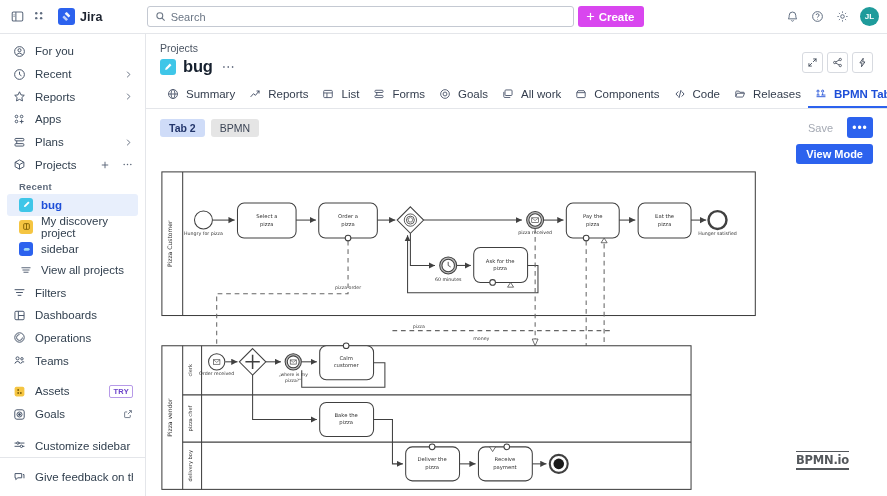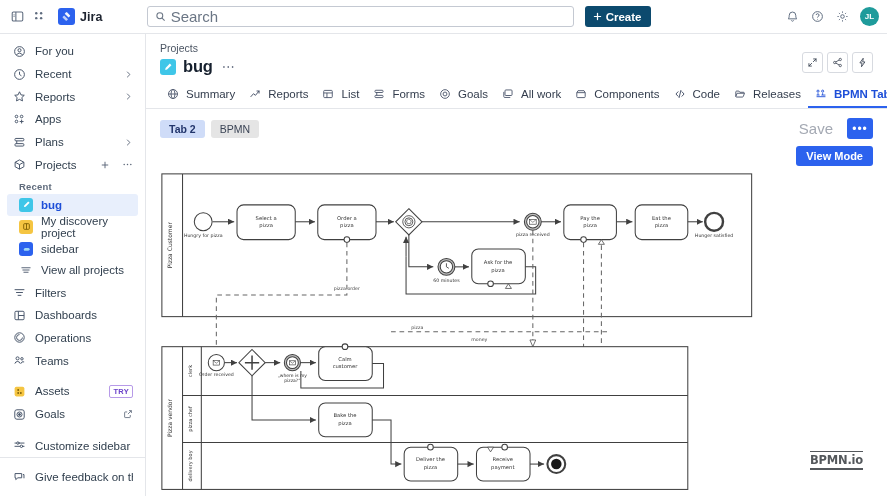--- a/index.html
+++ b/index.html
@@ -44,27 +44,27 @@
   .searchwrap {
     margin-left: 44px;
     width: 427px; height: 21px;
     border: 1px solid #c4c9d2; border-radius: 3px;
     display: flex; align-items: center; gap: 5px;
     padding: 0 7px; background: #fff; cursor: text;
   }
   .searchwrap .sicon { color: #6b7685; display: flex; flex-shrink: 0; }
   .search-input {
     border: 0; outline: 0; background: transparent;
-    font-family: inherit; font-size: 15px; color: #434b57;
+    font-family: inherit; font-size: 11px; color: #434b57;
     width: 100%; padding: 0;
   }
   .search-input::placeholder { color: #6b7685; }
   .create-btn {
-    margin-left: 11px;
-    height: 21px; background: #0c4a6e; color: #fff;
+    margin-left: 4px;
+    height: 21px; background: #d946ef; color: #fff;
     border: 0; border-radius: 3px;
     font-family: inherit; font-size: 11.5px; font-weight: 600;
     display: flex; align-items: center; gap: 3px;
     padding: 0 10px 0 7px; cursor: pointer; white-space: nowrap;
   }
   .topnav-right {
     margin-left: auto; display: flex; align-items: center; gap: 3px;
   }
   .avatar {
     width: 19px; height: 19px; border-radius: 50%;
@@ -177,38 +177,38 @@
     display: flex; align-items: center;
     padding: 8px 14px 0 14px; gap: 6px; position: relative;
   }
   .chip {
     font-size: 10.5px; padding: 3px 9px; border-radius: 3px;
     background: #e5e5e5; color: #3c4556; cursor: pointer; white-space: nowrap;
   }
   .chip.active { background: #cfdcf8; color: #22356b; font-weight: 600; }
   .subbar-right { margin-left: auto; display: flex; align-items: center; gap: 5px; }
   .save-btn {
-    font-size: 15px; color: #a4a9b3; background: transparent;
+    font-size: 11px; color: #a4a9b3; background: transparent;
     border: 0; font-family: inherit; padding: 3px 9px; cursor: default;
   }
   .ellipsis-btn {
     background: #2c62ee; color: #fff; border: 0; border-radius: 3px;
     width: 26px; height: 21px; font-size: 12px; cursor: pointer;
     display: flex; align-items: center; justify-content: center;
     letter-spacing: 1px; line-height: 8px;
   }
   .viewmode-row { display: flex; justify-content: flex-end; padding: 6px 14px 0 14px; }
   .viewmode-btn {
     background: #2c62ee; color: #fff; border: 0; border-radius: 3px;
     font-family: inherit; font-size: 11px; font-weight: 600;
     padding: 4px 10px; cursor: pointer;
   }
 
   
-  .canvas-wrap { flex: 1; position: relative; padding: 6px 6px 0 14px; min-height: 0; }
+  .canvas-wrap { flex: 1; position: relative; padding: 6px 20px 0 14px; min-height: 0; }
   .canvas { position: relative; width: 100%; height: 100%; }
   .bpmn-svg { display: block; width: 100%; height: 100%; }
   .wm {
     position: absolute; right: 18px; bottom: 26px;
     font-size: 11.5px; font-weight: 700; color: #54585c;
     font-family: "DejaVu Sans", sans-serif;
     border-top: 1.2px solid #54585c; border-bottom: 2.2px solid #54585c;
     padding: 1px 0; letter-spacing: -.2px;
   }
 </style>

